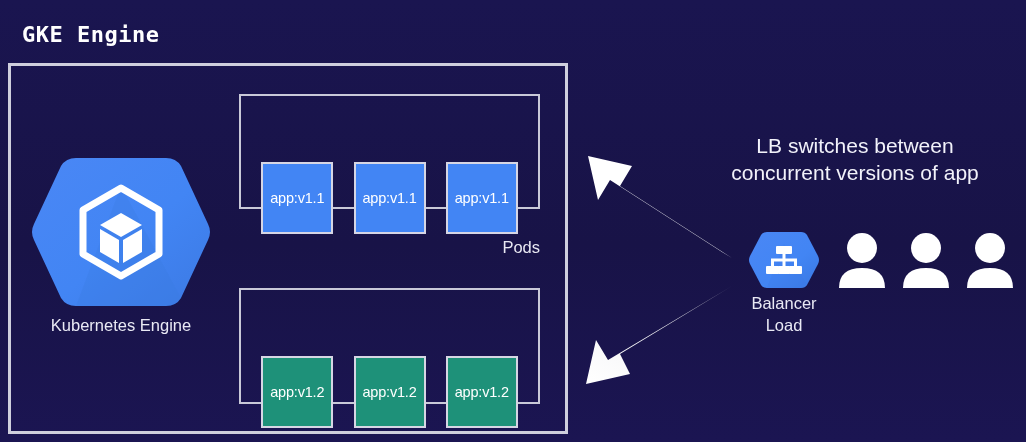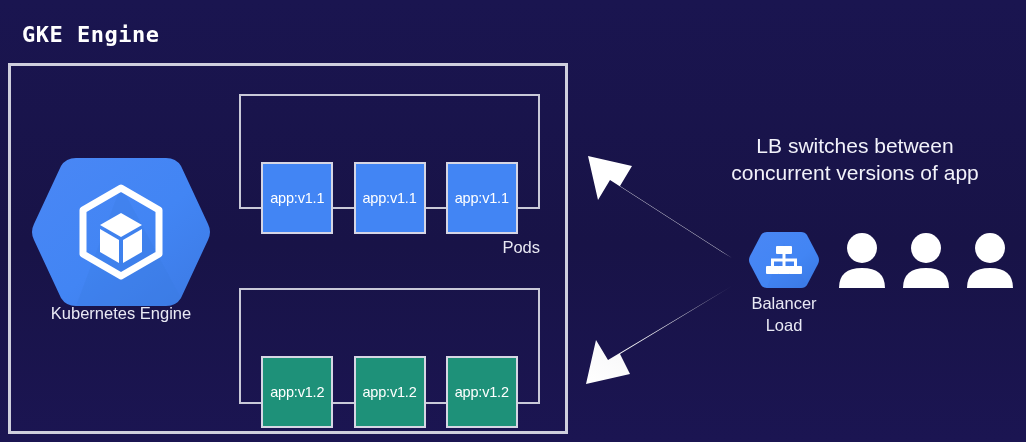--- a/index.html
+++ b/index.html
@@ -60,21 +60,21 @@
   }
   .hex-wrap {
     position: absolute;
     left: 0; top: 0;
     width: 182px;
     height: 160px;
   }
   .gke-label {
     position: absolute;
     left: 0;
-    top: 152px;
+    top: 164px;
     width: 182px;
     text-align: center;
     font-size: 16.5px;
     color: #e9e9f4;
     white-space: nowrap;
   }
 
   
   .pods-group {
     position: absolute;

